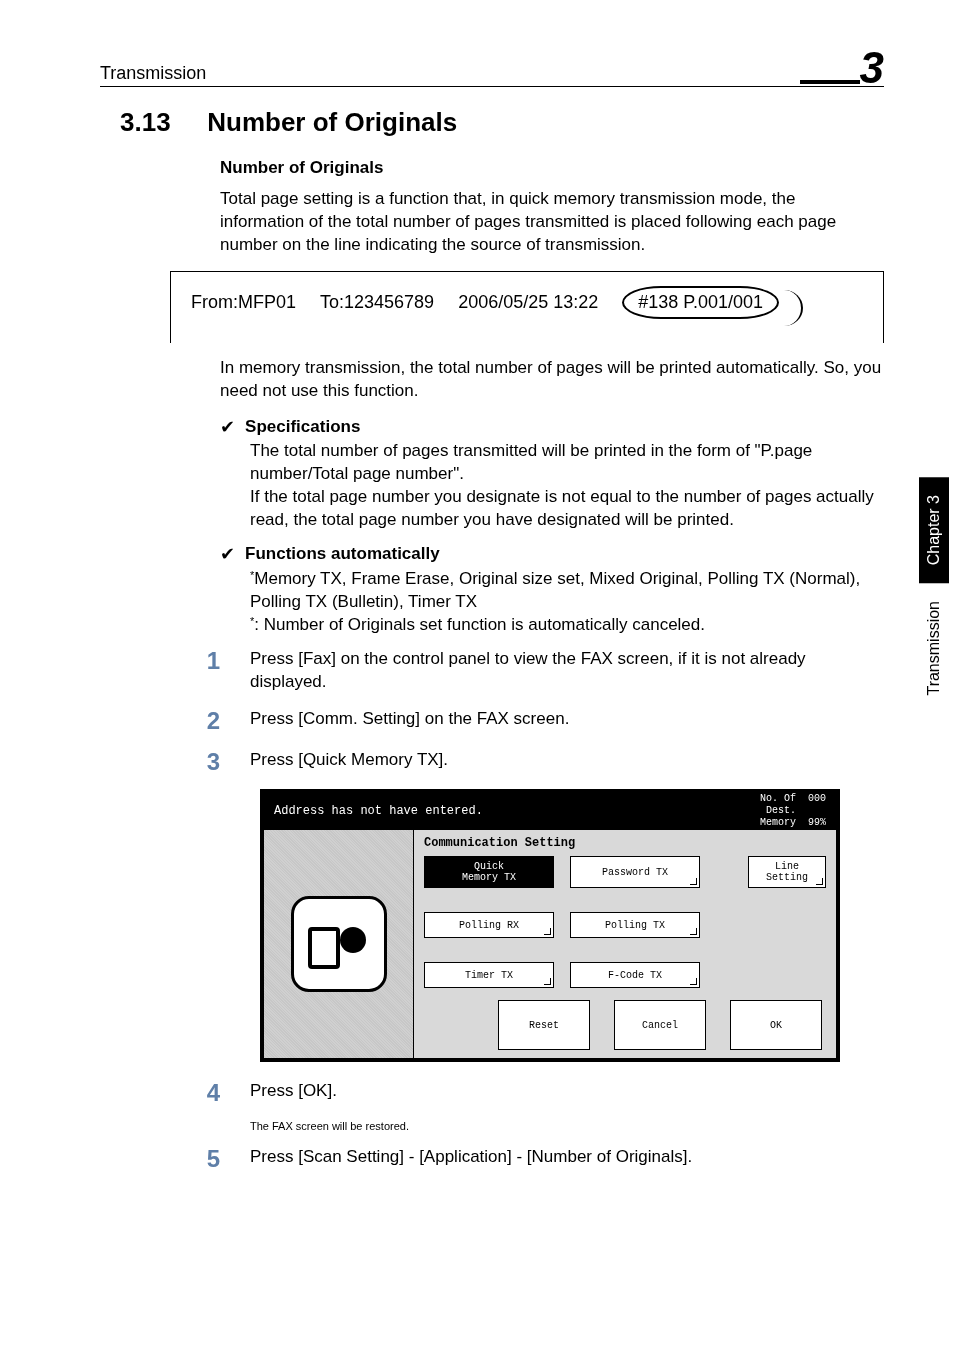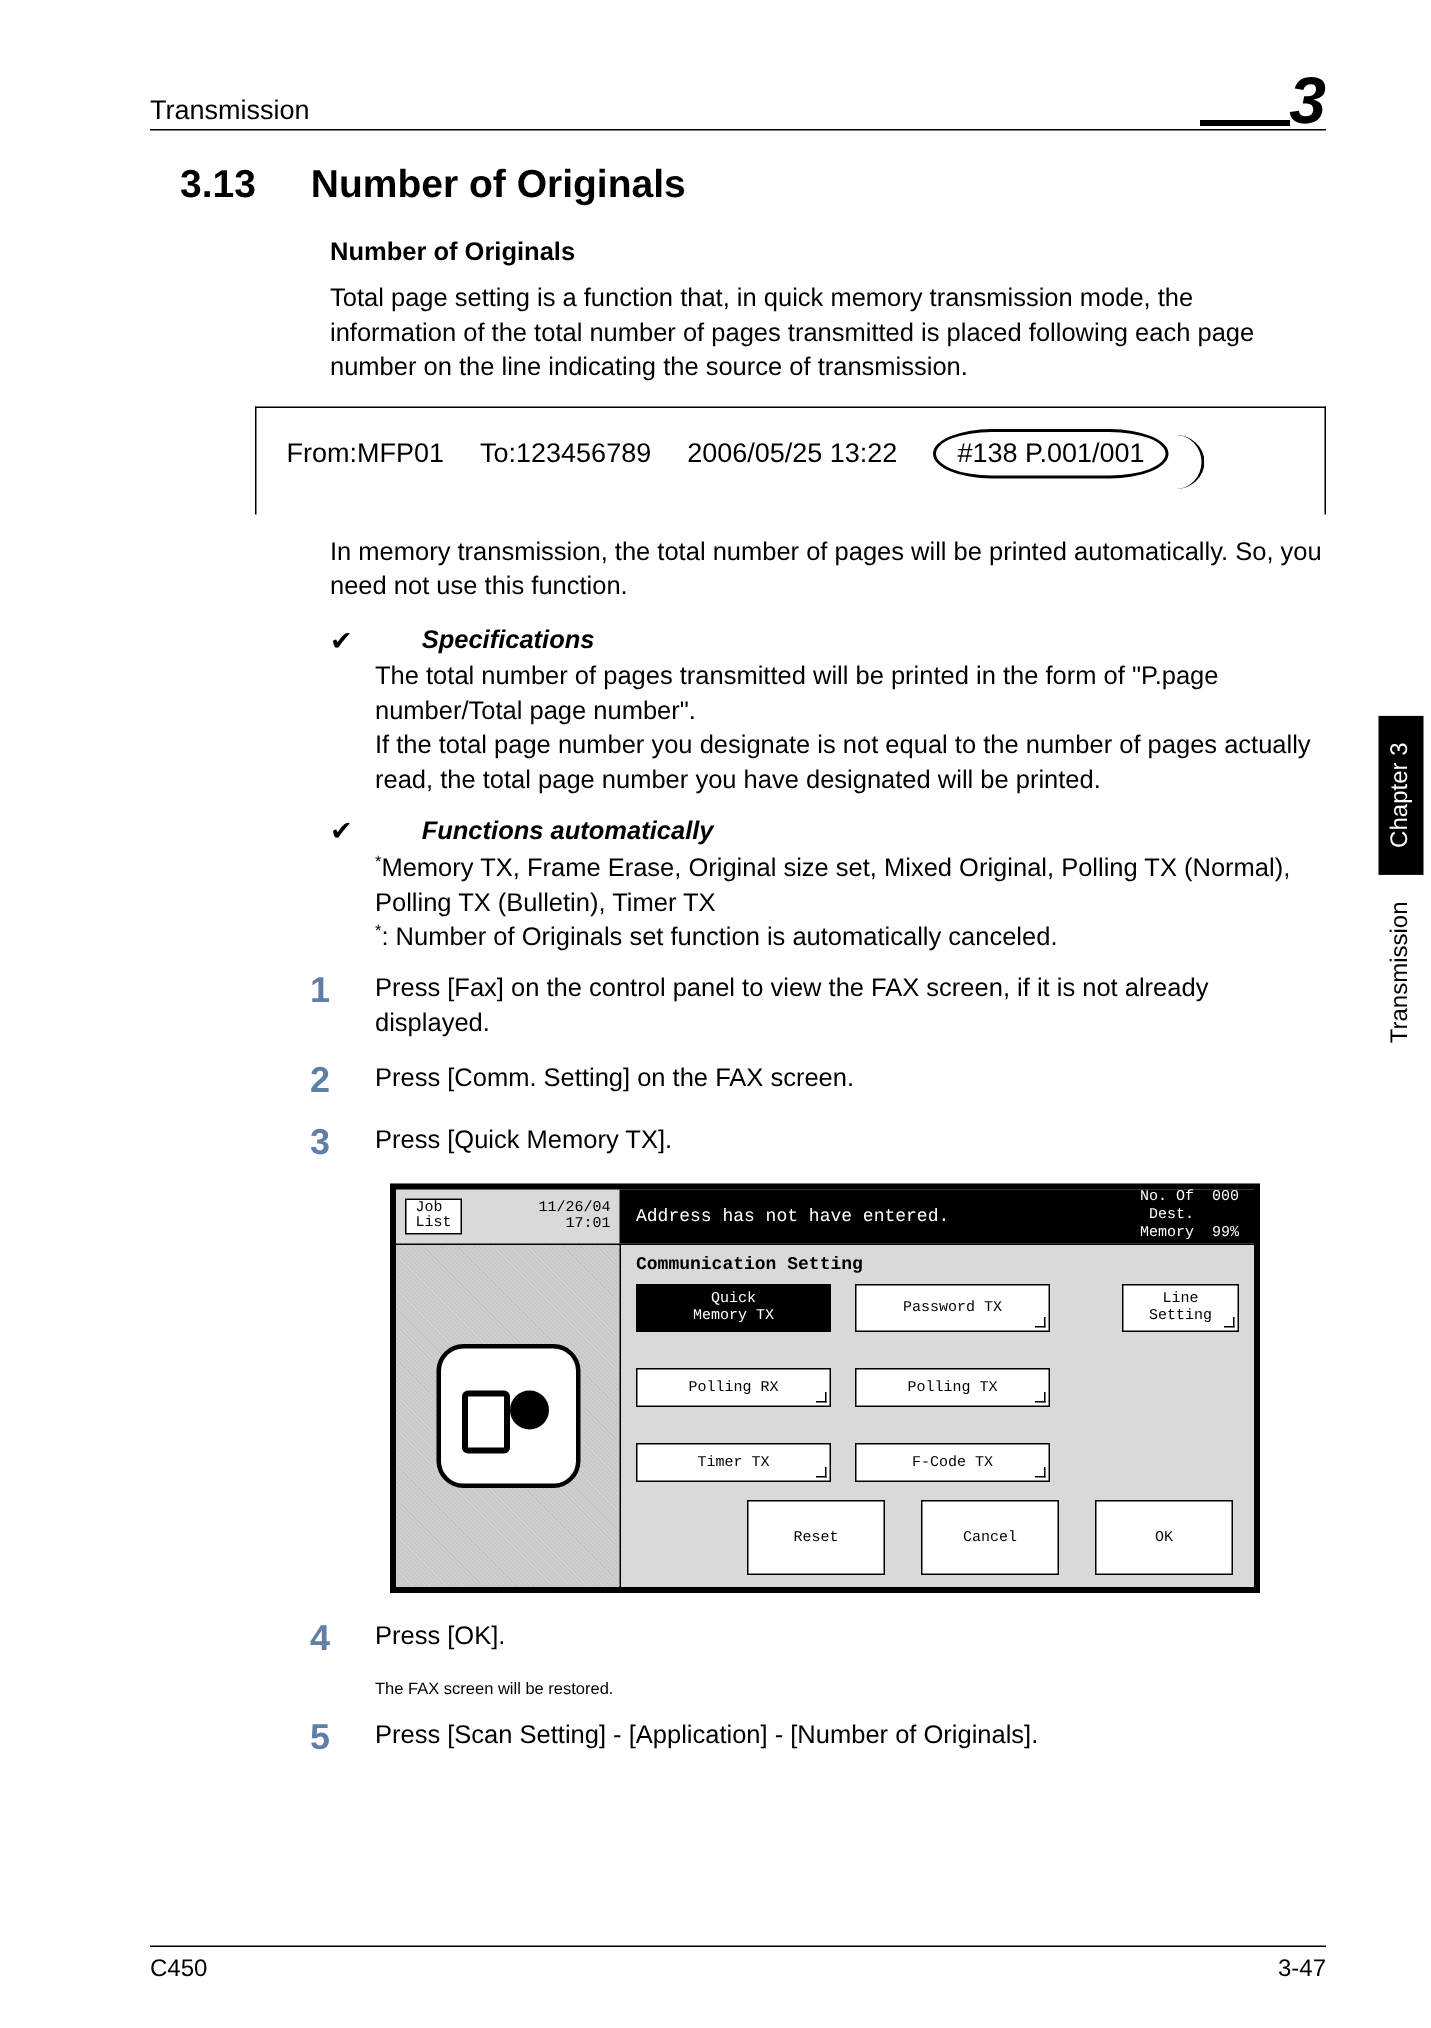--- a/index.html
+++ b/index.html
@@ -114,22 +114,20 @@
     gap: 10px;
     margin-bottom: 2px;
   }
   .check-mark {
     font-size: 18px;
     line-height: 1.2;
   }
   .check-label {
     font-size: 17px;
     font-weight: bold;
-    font-style: italic;
-    margin-left: 36px;
   }
   .spec-text {
     font-size: 17px;
     line-height: 1.35;
     margin-left: 30px;
   }
   .step-row {
     display: flex;
     align-items: flex-start;
     gap: 30px;
@@ -400,28 +398,20 @@
     <div class="step-text">Press [Comm. Setting] on the FAX screen.</div>
   </div>
 
   <div class="step-row">
     <div class="step-num">3</div>
     <div class="step-text">Press [Quick Memory TX].</div>
   </div>
 
   <div class="lcd-panel">
     <div class="lcd-top">
-      <div class="lcd-top-left">
-        <div class="lcd-joblist" style="white-space:pre-line;">Job
-List</div>
-        <div class="lcd-datetime">
-          <div>11/26/04</div>
-          <div>17:01</div>
-        </div>
-      </div>
       <div class="lcd-top-right">
         <span>Address has not have entered.</span>
         <span class="right-stats">
           <span style="white-space:pre-line; display:inline-block; vertical-align:top;">No. Of
 Dest.</span>
           &nbsp;<span>000</span><br>
           <span>Memory</span>
           &nbsp;<span>99%</span>
         </span>
       </div>
@@ -458,18 +448,14 @@
     <div class="step-num">4</div>
     <div class="step-text">Press [OK].</div>
   </div>
   <div class="step-subtext" style="margin-left:150px;">The FAX screen will be restored.</div>
 
   <div class="step-row">
     <div class="step-num">5</div>
     <div class="step-text">Press [Scan Setting] - [Application] - [Number of Originals].</div>
   </div>
 
-  <div class="footer">
-    <span>C450</span>
-    <span>3-47</span>
-  </div>
 
 </div>
 
 </body></html>

